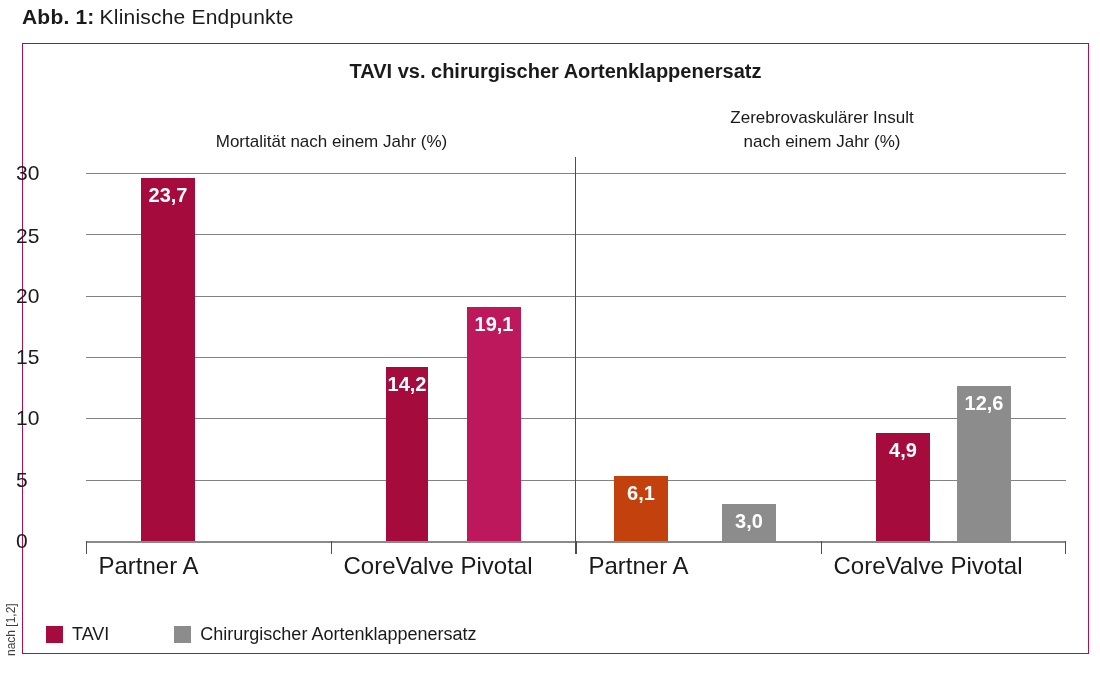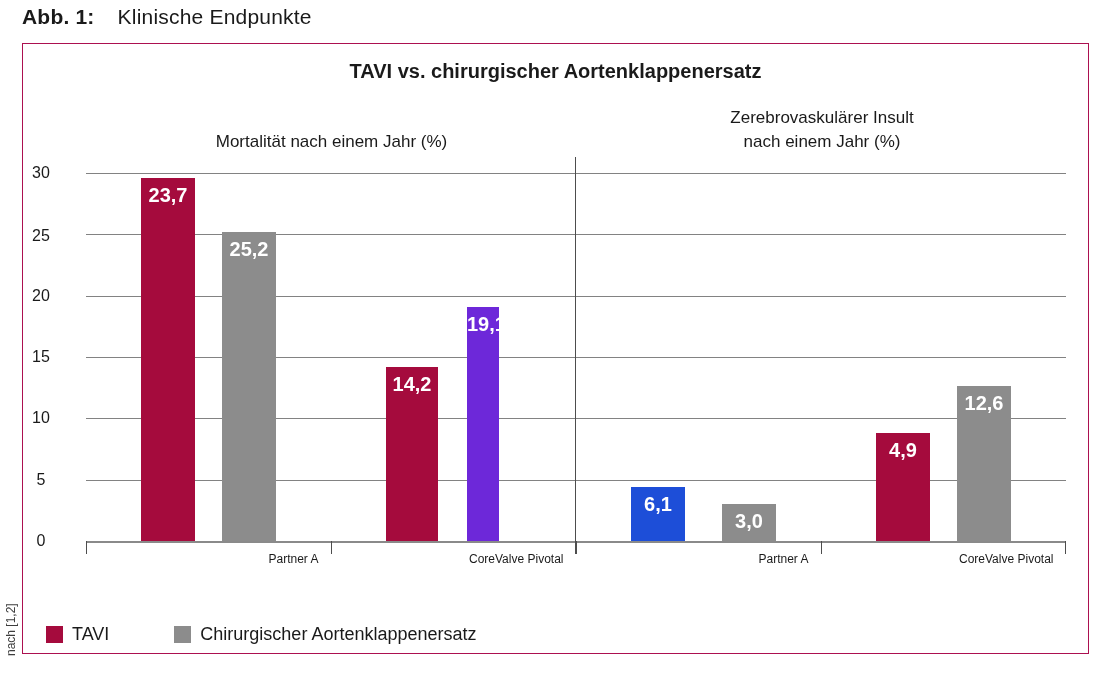--- a/index.html
+++ b/index.html
@@ -3,37 +3,37 @@
 <meta charset="utf-8">
 <style>
   html,body { margin:0; padding:0; }
   body {
     width:1100px; height:678px; position:relative;
     background:#ffffff; color:#1a1a1a;
     font-family:"Liberation Sans", sans-serif;
     overflow:hidden;
   }
   .heading { position:absolute; left:22px; top:5px; font-size:21px; letter-spacing:0.2px; }
-  .heading-prefix { font-weight:bold; margin-right:23px; }
+  .heading-prefix { font-weight:bold; margin-right:5px; }
   .figure-box {
     position:absolute; left:22px; top:43px; width:1067px; height:611px;
     border:1.5px solid #AC1050; background:#fff; box-sizing:border-box;
   }
   .chart-title { position:absolute; left:0; top:16px; width:100%; text-align:center; font-size:20px; font-weight:bold; }
   .section-label { position:absolute; font-size:17px; text-align:center; line-height:24px; }
   .section-label-left  { left:63px;  top:86px; width:491px; }
   .section-label-right { left:554px; top:62px; width:490px; }
   .plot { position:absolute; left:63px; top:129px; width:980px; height:368px;
           border-bottom:2px solid #8a8a8a; box-sizing:content-box; }
   .gridline { position:absolute; left:0; width:100%; height:0; border-top:1px solid #828282; }
-  .ylabel { position:absolute; left:-70px; width:50px; text-align:center; font-size:16px; height:24px; line-height:24px; }
+  .ylabel { position:absolute; left:-70px; width:50px; text-align:left; font-size:21px; height:24px; line-height:24px; }
   .bar { position:absolute; bottom:0; }
   .bar-value { position:absolute; top:6px; left:0; width:100%; text-align:center;
                color:#ffffff; font-size:20px; font-weight:bold; }
-  .cat-label { position:absolute; width:220px; text-align:right; font-size:12px; }
+  .cat-label { position:absolute; width:220px; text-align:left; font-size:24px; }
   .tick { position:absolute; width:0; border-left:1.5px solid #4d4d4d; height:13px; }
   .divider { position:absolute; width:0; border-left:1.5px solid #4d4d4d; }
   .legend { position:absolute; left:23px; top:580px; display:flex; align-items:center; column-gap:65px; }
   .legend-item { display:flex; align-items:center; font-size:18px; }
   .legend-swatch { width:17px; height:17px; margin-right:9px; flex:0 0 auto; }
   .source-note {
     position:absolute; left:4px; top:656px; font-size:12px; color:#3d3d3d;
     transform:rotate(-90deg); transform-origin:top left; white-space:nowrap;
   }
 </style>
@@ -72,32 +72,29 @@
       <div class="ylabel" style="top: -12px;">30</div>
       <div class="divider" style="left: 489px; top: -16px; height: 397px;"></div>
       <div class="tick" style="left: 0px; top: 368px;"></div>
       <div class="tick" style="left: 245px; top: 368px;"></div>
       <div class="tick" style="left: 490px; top: 368px;"></div>
       <div class="tick" style="left: 735px; top: 368px;"></div>
       <div class="tick" style="left: 978.5px; top: 368px;"></div>
       <div class="bar" style="left: 55px; width: 54px; height: 363px; background: rgb(165, 11, 61);">
         <div class="bar-value">23,7</div>
       </div>
-      <div class="bar" style="left: 136px; width: 54px; height: 309px; background: rgb(140, 140, 140);">
-        <div class="bar-value">25,2</div>
-      </div>
       <div class="cat-label" style="left: 12.5px; top: 379px;">Partner A</div>
-      <div class="bar" style="left: 300px; width: 52px; height: 174px; background: rgb(165, 11, 61);">
+      <div class="bar" style="left: 300px; width: 42px; height: 174px; background: rgb(165, 11, 61);">
         <div class="bar-value">14,2</div>
       </div>
-      <div class="bar" style="left: 381px; width: 32px; height: 234px; background: #6d28d9;">
+      <div class="bar" style="left: 381px; width: 54px; height: 234px; background: #be185d;">
         <div class="bar-value">19,1</div>
       </div>
       <div class="cat-label" style="left: 257.5px; top: 379px;">CoreValve Pivotal</div>
-      <div class="bar" style="left: 545px; width: 54px; height: 54px; background: #1d4ed8;">
+      <div class="bar" style="left: 528px; width: 54px; height: 65px; background: #c2410c;">
         <div class="bar-value">6,1</div>
       </div>
       <div class="bar" style="left: 626px; width: 54px; height: 37px; background: rgb(140, 140, 140); margin-left: 10px;">
         <div class="bar-value">3,0</div>
       </div>
       <div class="cat-label" style="left: 502.5px; top: 379px;">Partner A</div>
       <div class="bar" style="left: 790px; width: 54px; height: 108px; background: rgb(165, 11, 61);">
         <div class="bar-value">4,9</div>
       </div>
       <div class="bar" style="left: 871px; width: 54px; height: 155px; background: rgb(140, 140, 140);">

